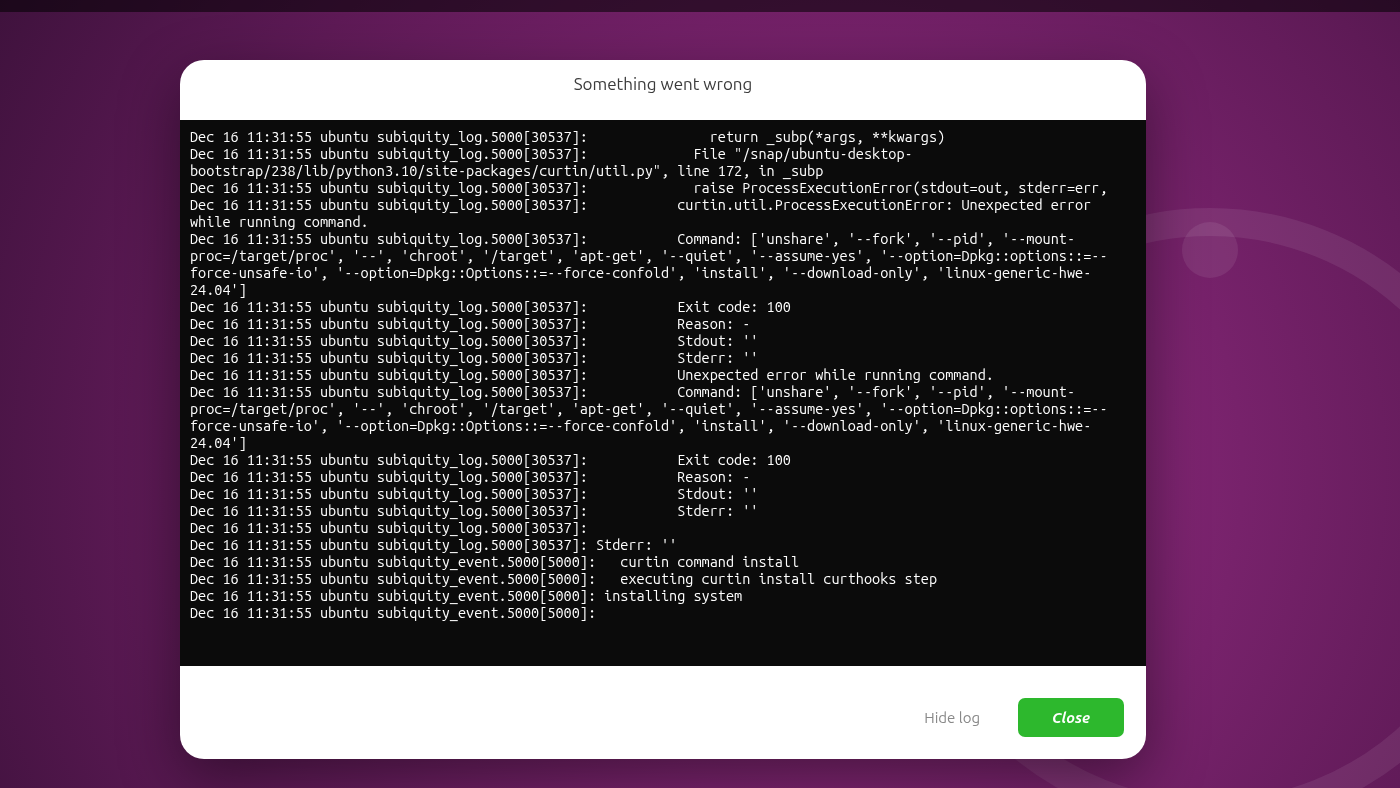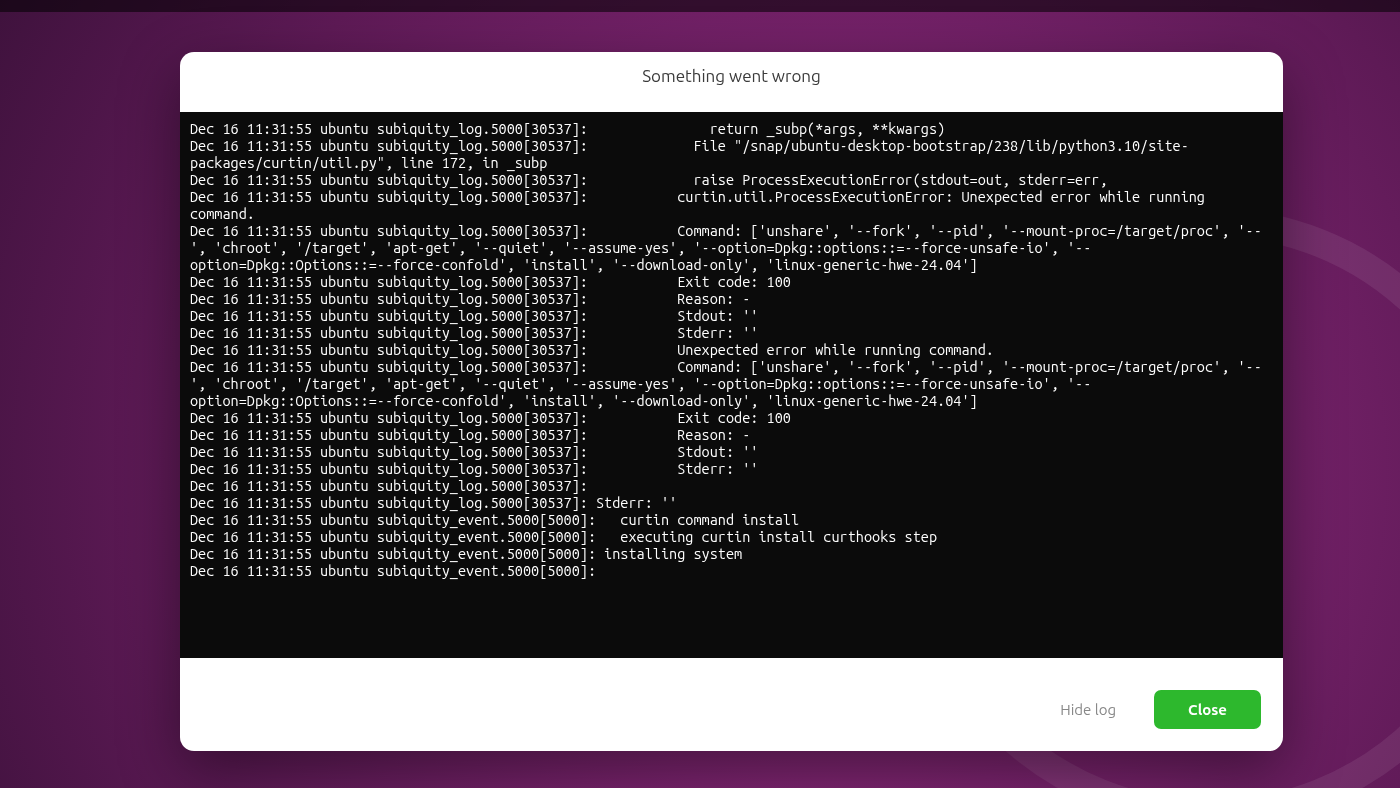--- a/index.html
+++ b/index.html
@@ -45,24 +45,24 @@
     width: 56px; height: 56px;
     margin-top: -28px;
     background: rgba(255,255,255,0.08);
     border-radius: 50%;
   }
 
   
   .dialog {
     position: absolute;
     left: 180px;
-    top: 52px;
-    width: 1103px;
+    top: 60px;
+    width: 966px;
     background: #ffffff;
-    border-radius: 14px;
+    border-radius: 24px;
     box-shadow: 0 20px 60px rgba(0,0,0,0.45);
     overflow: hidden;
   }
 
   .dialog-title {
     text-align: center;
     font-size: 17px;
     color: #3b3b3b;
     padding: 14px 0 12px;
     font-weight: 400;
@@ -100,20 +100,21 @@
   .btn-flat {
     background: transparent;
     color: #888;
   }
   .btn-primary {
     background: #2db82d;
     color: #ffffff;
     font-weight: 600;
     padding-left: 34px;
     padding-right: 34px;
+    font-style: italic;
   }
 
   
   .top-strip {
     position: absolute;
     top: 0; left: 0; right: 0;
     height: 12px;
     background: rgba(0,0,0,0.55);
   }
 </style>

